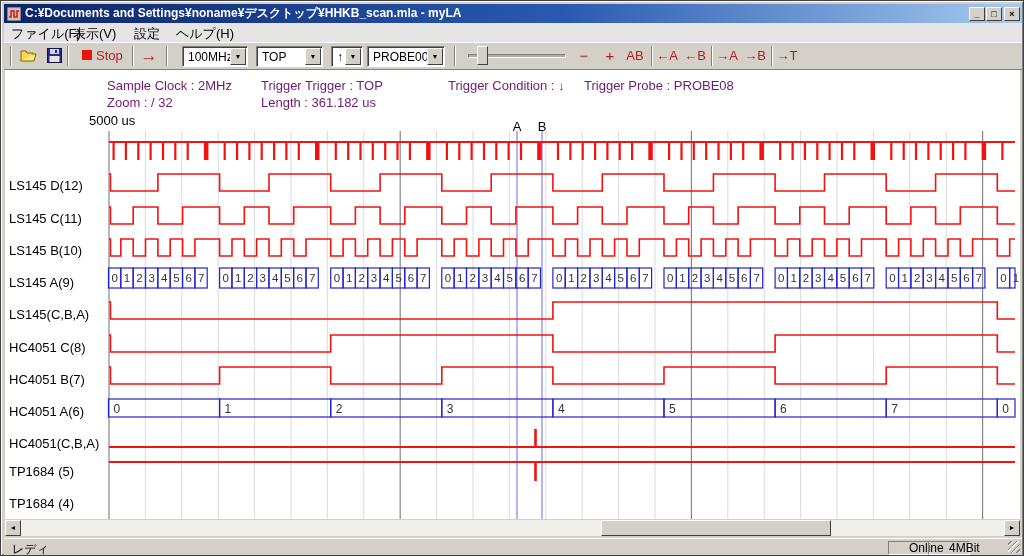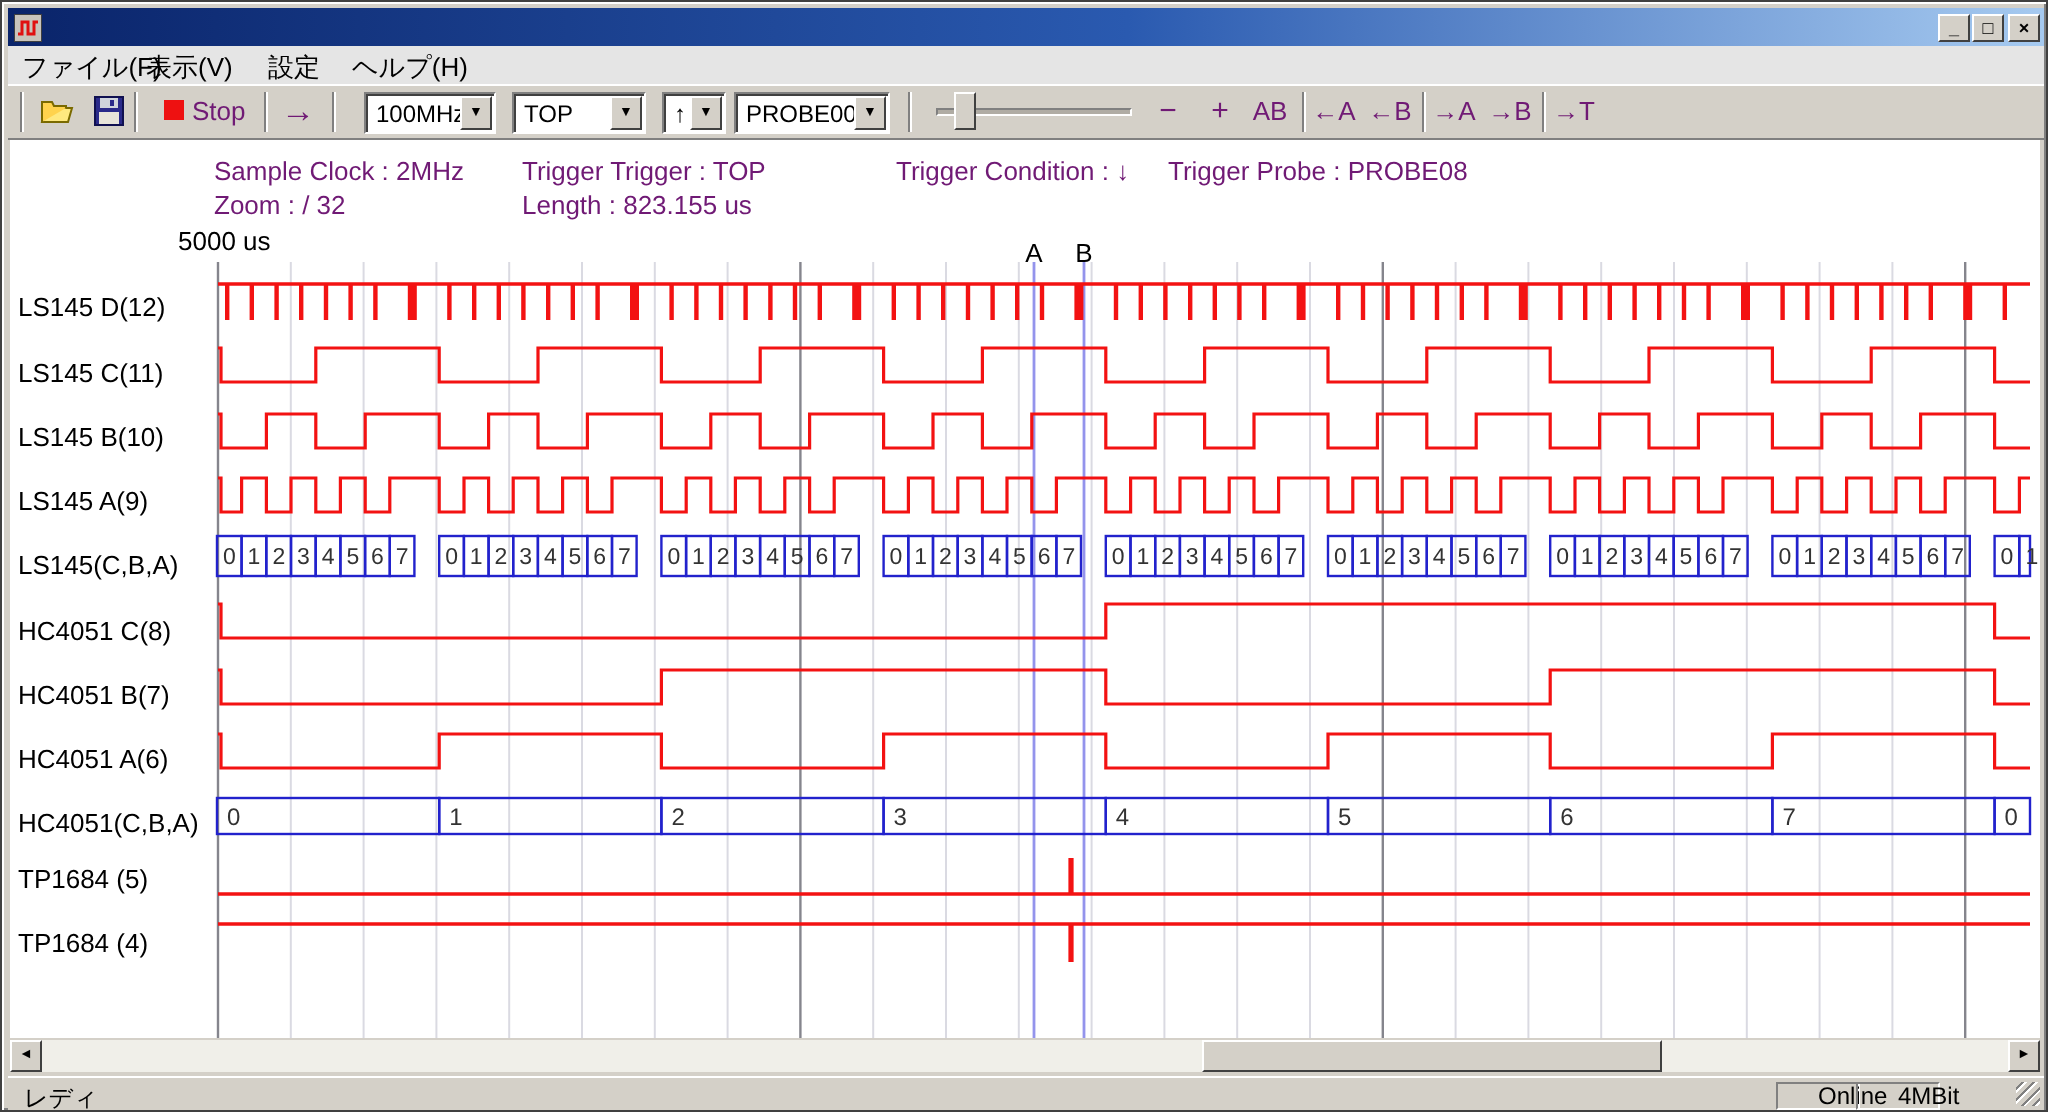--- a/index.html
+++ b/index.html
@@ -14,32 +14,32 @@
   .win-btn { position:absolute; top:3px; width:16px; height:14px; background:#d4d0c8;
              border:1px solid; border-color:#fff #404040 #404040 #fff;
              font-size:9px; font-weight:bold; color:#000; text-align:center; line-height:12px; }
   .menubar { left:3px; top:22px; width:1018px; height:19px; background:#e5e5e5; }
   .menu-item { position:absolute; top:2px; font-size:13px; color:#000; white-space:nowrap; }
   .toolbar { left:3px; top:41px; width:1018px; height:27px; background:#d4d0c8;
              border-top:1px solid #fff; }
   .tb-sep { position:absolute; top:3px; height:20px; width:2px;
             border-left:1px solid #808080; border-right:1px solid #fff; }
   .tb-btn { position:absolute; top:2px; height:22px; text-align:center; font-size:13px;
-            color:#701a75; line-height:22px; white-space:nowrap; }
+            color:#b91c1c; line-height:22px; white-space:nowrap; }
   .combo { position:absolute; top:3px; height:21px; background:#fff;
            border:1px solid; border-color:#808080 #fff #fff #808080;
            box-shadow: inset 1px 1px 0 #404040; }
   .combo-text { position:absolute; left:5px; top:3px; font-size:12px; color:#000; }
   .combo-btn { position:absolute; right:1px; top:1px; bottom:1px; width:16px; background:#d4d0c8;
                border:1px solid; border-color:#fff #404040 #404040 #fff;
                font-size:7px; text-align:center; line-height:16px; color:#000; }
   .client-top { left:3px; top:68px; width:1018px; height:1px; background:#808080; }
   .white-area { left:4px; top:69px; width:1015px; height:449px; background:#ffffff; }
   .info-text { position:absolute; font-size:13px; color:#701a75; white-space:nowrap; z-index:4; }
-  .ch-label { position:absolute; left:8px; font-size:13px; color:#000; white-space:nowrap; z-index:4; }
+  .ch-label { position:absolute; left:8px; font-size:13px; color:#000; white-space:nowrap; z-index:4;margin-top:32px; }
   .ruler-label { position:absolute; font-size:13px; color:#000; z-index:4; }
   #wave { position:absolute; left:0; top:0; width:1024px; height:556px; z-index:3; pointer-events:none; }
   .hscroll { left:4px; top:519px; width:1015px; height:16px;
              background:#f0efe9; z-index:4; }
   .scroll-btn { position:absolute; top:0; width:16px; height:16px; background:#d4d0c8;
                 border:1px solid; border-color:#fff #404040 #404040 #fff;
                 font-size:7px; color:#000; text-align:center; line-height:14px; }
   .scroll-thumb { position:absolute; top:0; height:16px; background:#d4d0c8;
                   border:1px solid; border-color:#fff #404040 #404040 #fff; }
   .statusbar { left:3px; top:537px; width:1018px; height:17px; background:#d4d0c8;
@@ -54,20 +54,21 @@
                    border:1px solid; border-color:#fff #404040 #404040 #fff; }
 </style>
 </head>
 <body>
 
 <div class="abs titlebar">
   <svg width="14" height="14" style="margin-left:3px">
     <rect x="0" y="0" width="14" height="14" fill="#c8c4bc" stroke="#404040" stroke-width="1"></rect>
     <path d="M2 10 L4 10 L4 4 L7 4 L7 10 L10 10 L10 4 L12 4" fill="none" stroke="#e01010" stroke-width="1.5"></path>
   </svg>
+  <span class="title-text">C:¥Documents and Settings¥noname¥デスクトップ¥HHKB_scan.mla - myLA</span>
   <div class="win-btn" style="right:37px">_</div>
   <div class="win-btn" style="right:20px">□</div>
   <div class="win-btn" style="right:2px">×</div>
 </div>
 
 <div class="abs menubar">
   <span class="menu-item" style="left:7px">ファイル(F)</span>
   <span class="menu-item" style="left:69px">表示(V)</span>
   <span class="menu-item" style="left:130px">設定</span>
   <span class="menu-item" style="left:172px">ヘルプ(H)</span>
@@ -143,21 +144,21 @@
 
   <div class="tb-btn" style="left:770px;width:26px">→T</div>
 </div>
 
 <div class="abs client-top"></div>
 <div class="abs white-area"></div>
 
 <span class="info-text" style="left:106px;top:77px">Sample Clock : 2MHz</span>
 <span class="info-text" style="left:106px;top:94px">Zoom : /  32</span>
 <span class="info-text" style="left:260px;top:77px">Trigger Trigger : TOP</span>
-<span class="info-text" style="left:260px;top:94px">Length : 823.155 us</span>
+<span class="info-text" style="left:260px;top:94px">Length : 361.182 us</span>
 <span class="info-text" style="left:447px;top:77px">Trigger Condition : ↓</span>
 <span class="info-text" style="left:583px;top:77px">Trigger Probe : PROBE08</span>
 
 <span class="ruler-label" style="left:88px;top:112px">5000 us</span>
 <span class="ruler-label" style="left:510px;top:118px;width:12px;text-align:center">A</span>
 <span class="ruler-label" style="left:535px;top:118px;width:12px;text-align:center">B</span>
 
 <div class="ch-label" style="top:145px">LS145 D(12)</div>
 <div class="ch-label" style="top:178px">LS145 C(11)</div>
 <div class="ch-label" style="top:210px">LS145 B(10)</div>

